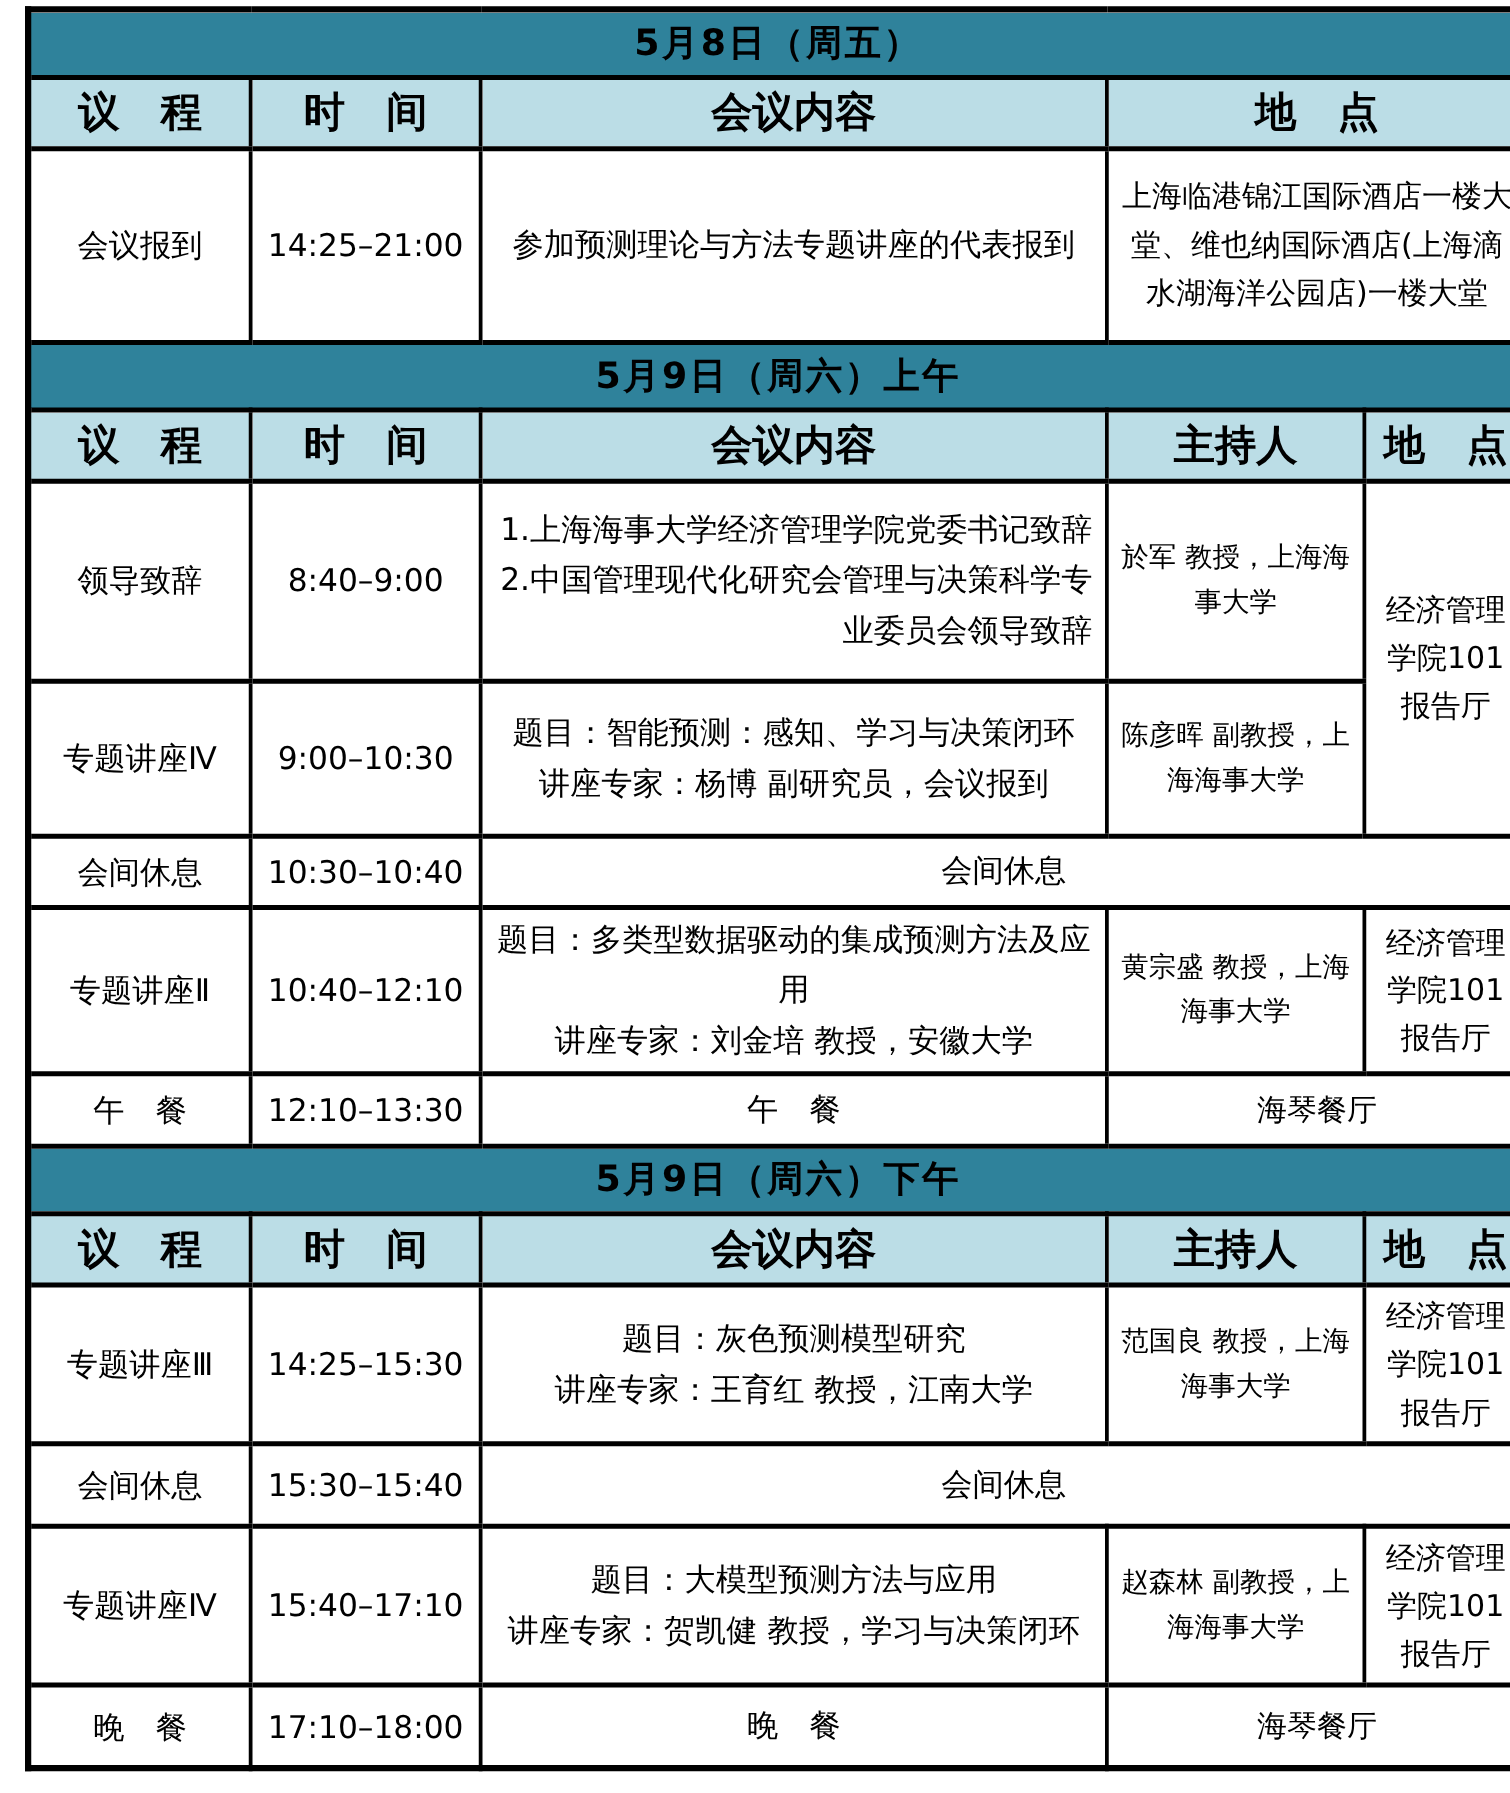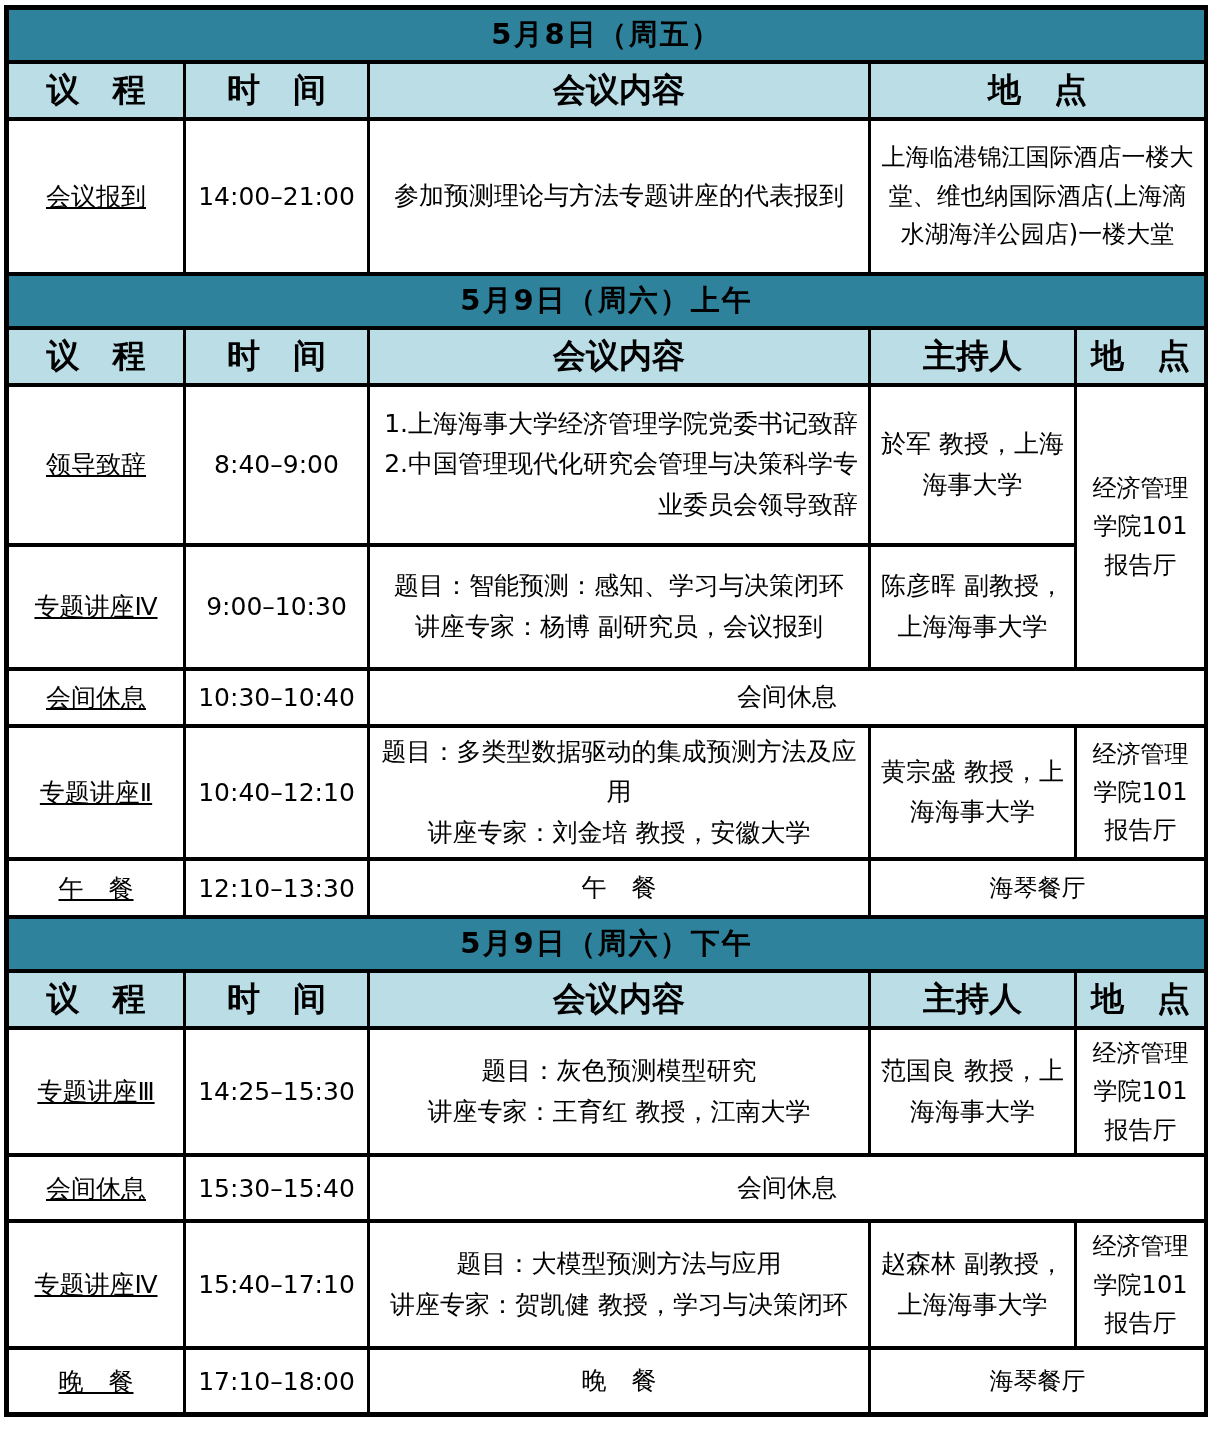--- a/index.html
+++ b/index.html
@@ -4,21 +4,21 @@
 <style>
   html, body {
     margin: 0;
     padding: 0;
     background: #ffffff;
     font-family: "DejaVu Sans", "Liberation Sans", sans-serif;
   }
   .page {
     width: 1208px;
     box-sizing: border-box;
-    padding: 5px 4px;
+    padding: 5px 20px;
     background: #ffffff;
   }
   table.schedule {
     width: 1200px;
     border-collapse: collapse;
     table-layout: fixed;
     border: 5px solid #000000;
   }
   table.schedule td {
     border-left: 3px solid #000000;
@@ -39,25 +39,25 @@
     font-size: 29px;
     letter-spacing: 2px;
     border-top-width: 5px;
     border-bottom-width: 5px;
   }
   tr.colhead td {
     background: #BBDDE6;
     font-weight: bold;
     font-size: 33px;
   }
-  td.agenda   { font-size: 25px; text-decoration: underline; }
+  td.agenda   { font-size: 25px; }
   td.time     { font-size: 25px; }
   td.content  { font-size: 25px; white-space: pre-line; line-height: 1.62; }
   td.content.leftalign { text-align: right; }
-  td.host     { font-size: 25px; text-align: left; line-height: 1.62; }
+  td.host     { font-size: 22px; text-align: left; line-height: 1.62; }
   td.loc      { font-size: 24px; line-height: 1.6; }
 </style>
 </head>
 <body>
 
 <div class="page">
   <table class="schedule">
     <colgroup>
       <col style="width:178px">
       <col style="width:184px">
@@ -71,21 +71,21 @@
         <td colspan="5" class="banner">5月8日（周五）</td>
       </tr>
       <tr class="colhead" style="height:56px">
         <td>议　程</td>
         <td>时　间</td>
         <td>会议内容</td>
         <td colspan="2">地　点</td>
       </tr>
       <tr style="height:155px">
         <td class="agenda">会议报到</td>
-        <td class="time">14:00–21:00</td>
+        <td class="time">14:25–21:00</td>
         <td class="content">参加预测理论与方法专题讲座的代表报到</td>
         <td colspan="2" class="loc">上海临港锦江国际酒店一楼大堂、维也纳国际酒店(上海滴水湖海洋公园店)一楼大堂</td>
       </tr>
 
       <tr style="height:54px">
         <td colspan="5" class="banner">5月9日（周六）上午</td>
       </tr>
       <tr class="colhead" style="height:56px">
         <td>议　程</td>
         <td>时　间</td>

